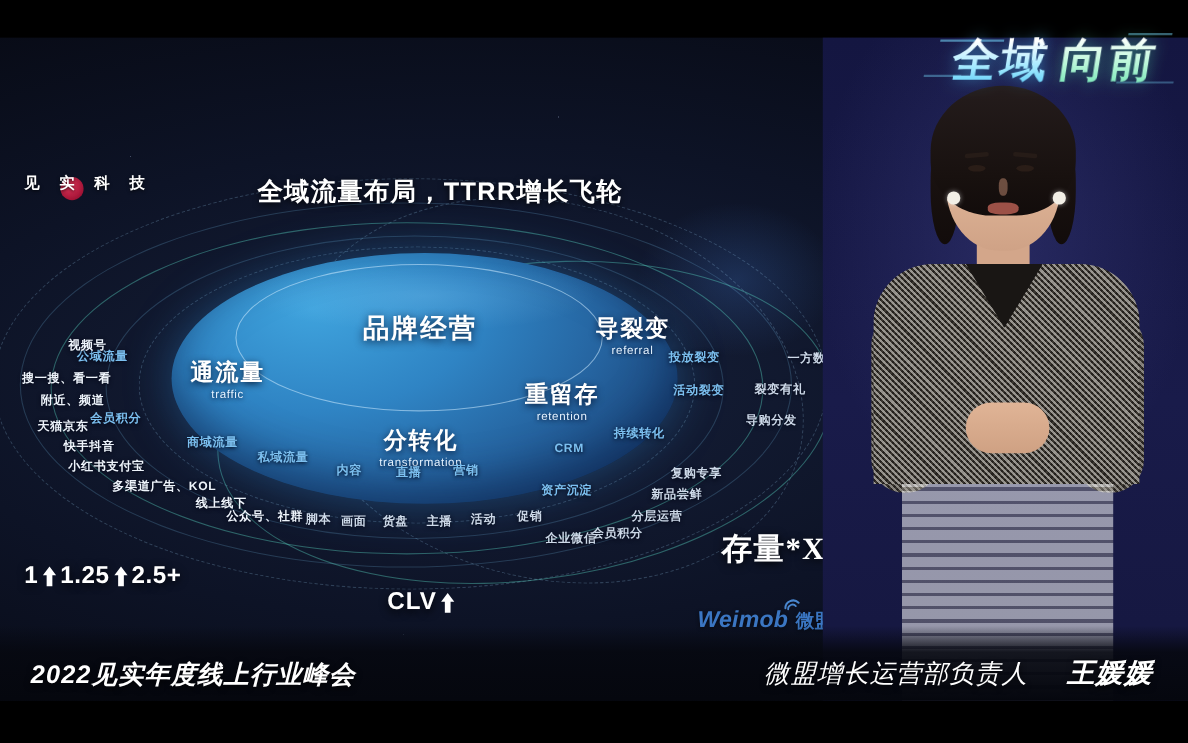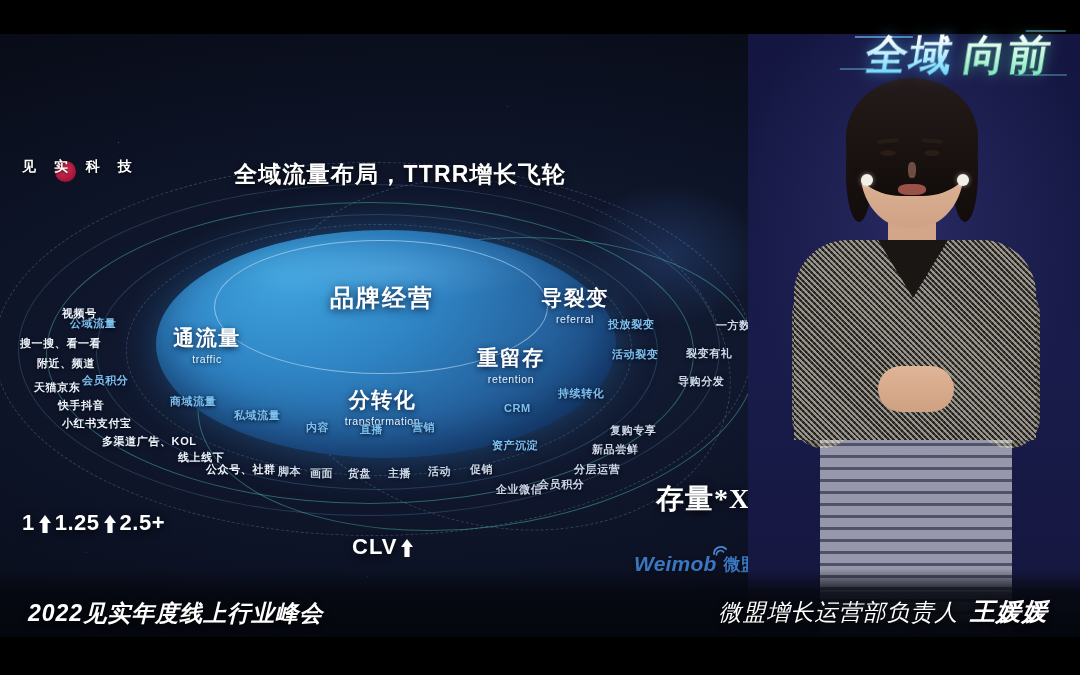--- a/index.html
+++ b/index.html
@@ -148,21 +148,21 @@
   #sp-hands{position:absolute;left:130px;top:332px;width:76px;height:46px;border-radius:24px;
             background:linear-gradient(180deg,#e0b496,#cfa183);}
 
   
   #caption{position:absolute;left:0;bottom:38px;width:1080px;height:68px;z-index:42;
            background:linear-gradient(180deg, rgba(8,10,20,.0) 0%, rgba(6,8,16,.9) 35%, #05070e 100%);}
   #cap-left{position:absolute;left:28px;bottom:8px;color:#fff;font-size:23px;font-style:italic;
             font-weight:600;letter-spacing:1px;text-shadow:0 2px 6px rgba(0,0,0,.9);}
   #cap-right{position:absolute;right:32px;bottom:9px;color:#fff;font-size:23px;font-style:italic;
              letter-spacing:1px;text-shadow:0 2px 6px rgba(0,0,0,.9);}
-  #cap-right .name{font-weight:800;margin-left:4px;font-size:25px;}
+  #cap-right .name{font-weight:800;margin-left:28px;font-size:25px;}
 </style>
 </head>
 <body>
 
 <div id="stage">
 
   <div class="bar-top"></div>
 
   <div id="slide">
     <div class="dust"></div>

